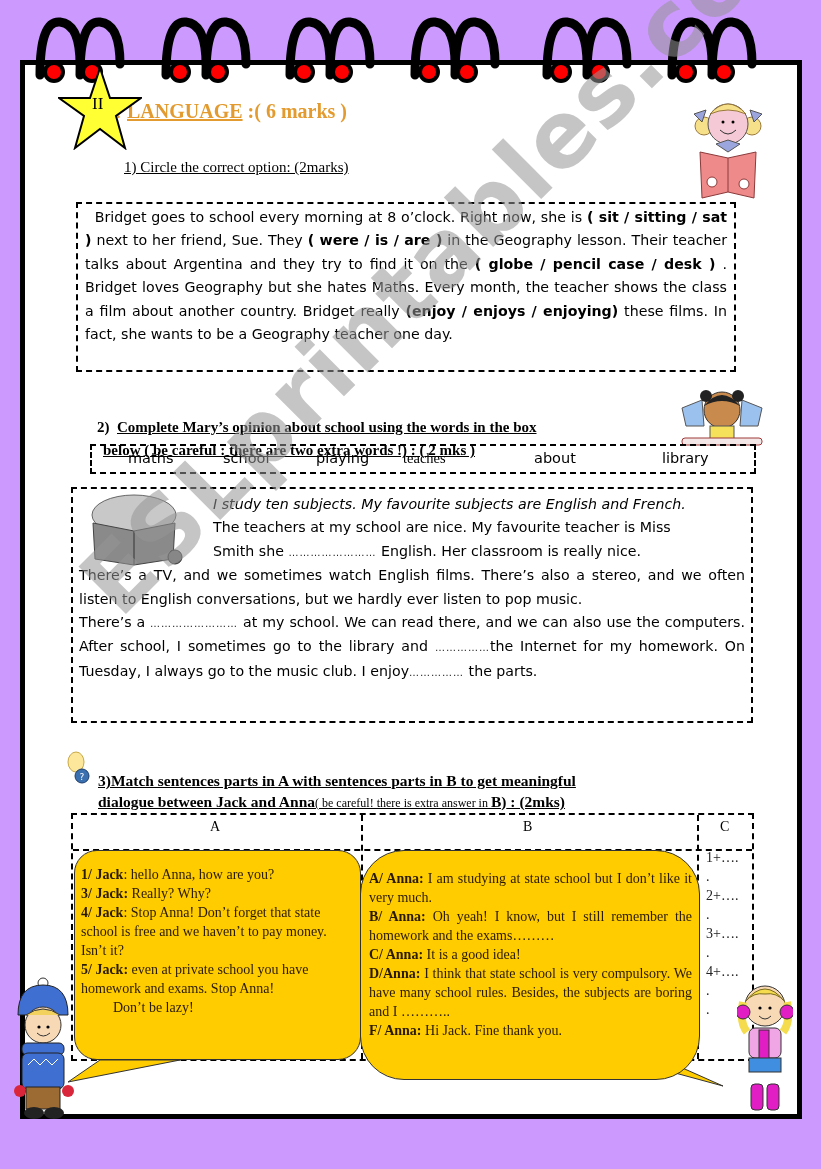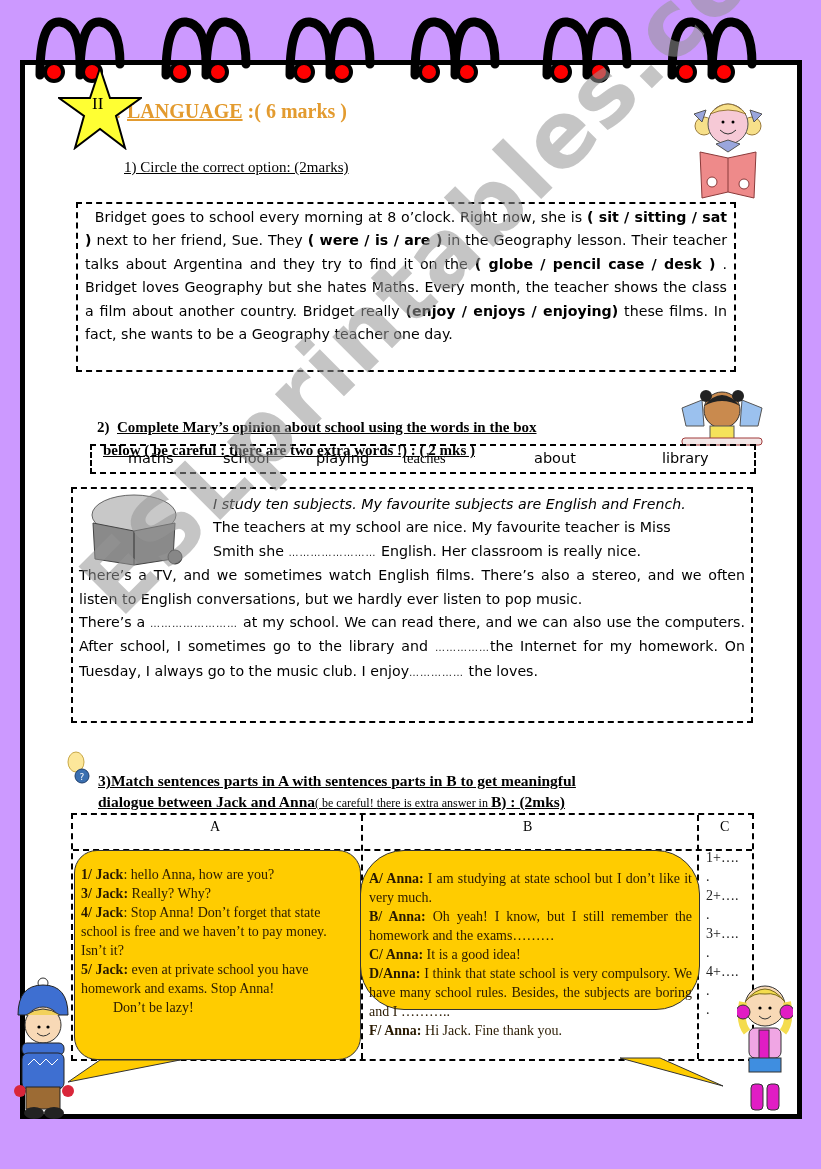--- a/index.html
+++ b/index.html
@@ -73,21 +73,21 @@
   .tbl .vline { position: absolute; top: 0; bottom: 0; border-left: 2px dashed #000; }
   .tbl .hline { position: absolute; left: 0; right: 0; top: 34px; border-top: 2px dashed #000; }
   .col-head { position: absolute; top: 4px; font-size: 14px; font-family: "Liberation Serif", serif; }
 
   .bubble {
     position: absolute; background: #FFCC00; border: 1.5px solid #333;
     font-family: "Liberation Serif", serif; font-size: 14px; line-height: 19px; color: #2a1a00;
   }
   .bubble b { font-weight: bold; }
   .bubA { left: 74px; top: 850px; width: 287px; height: 210px; border-radius: 23px; padding: 14px 6px 0 6px; }
-  .bubB { left: 360px; top: 850px; width: 340px; height: 160px; border-radius: 44px; padding: 18px 7px 0 8px; text-align: justify; }
+  .bubB { left: 360px; top: 850px; width: 340px; height: 230px; border-radius: 44px; padding: 18px 7px 0 8px; text-align: justify; }
   .bubB p { text-align: justify; }
 
   .c-list { left: 706px; top: 848px; font-family: "Liberation Serif", serif; font-size: 14px; line-height: 19px; color: #222; }
 
   .clip { z-index: 8; }
 </style>
 </head>
 <body>
 
 <svg class="rings" viewBox="0 0 821 100" width="821" height="100">
@@ -186,21 +186,21 @@
   <svg style="position:absolute;left:6px;top:4px;width:110px;height:74px;" viewBox="0 0 110 74">
     <ellipse cx="55" cy="22" rx="42" ry="20" fill="#C8C8C8" stroke="#666"></ellipse>
     <path d="M14 30 L55 38 L96 30 L94 66 L55 72 L16 66 Z" fill="#8A8A8A" stroke="#444"></path>
     <line x1="55" y1="38" x2="55" y2="72" stroke="#333"></line>
     <circle cx="96" cy="64" r="7" fill="#777" stroke="#333"></circle>
   </svg>
   <p style="padding-left:134px;font-style:italic;">I study ten subjects. My favourite subjects are English and French.</p>
   <p style="padding-left:134px;">The teachers at my school are nice. My favourite teacher is Miss</p>
   <p style="padding-left:134px;"><span>Smith she </span><span class="dots">……………………</span><span> English. Her classroom is really nice.</span></p>
   <p>There’s a TV, and we sometimes watch English films. There’s also a stereo, and we often listen to English conversations, but we hardly ever listen to pop music.</p>
-  <p><span>There’s a </span><span class="dots">……………………</span><span> at my school. We can read there, and we can also use the computers. After school, I sometimes go to the library and </span><span class="dots">……………</span><span>the Internet for my homework. On Tuesday, I always go to the music club. I enjoy</span><span class="dots">……………</span><span> the loves.</span></p>
+  <p><span>There’s a </span><span class="dots">……………………</span><span> at my school. We can read there, and we can also use the computers. After school, I sometimes go to the library and </span><span class="dots">……………</span><span>the Internet for my homework. On Tuesday, I always go to the music club. I enjoy</span><span class="dots">……………</span><span> the parts.</span></p>
 </div>
 
 <svg class="abs bulb" viewBox="0 0 28 34">
   <ellipse cx="12" cy="12" rx="8" ry="10" fill="#FCE79A" stroke="#C9A845"></ellipse>
   <circle cx="18" cy="26" r="7" fill="#3A6FB0" stroke="#1D3D6B"></circle>
   <text x="15.5" y="30" font-size="9" fill="#fff" font-family="DejaVu Sans, sans-serif">?</text>
 </svg>
 
 <div class="abs q3-title">
   <div class="u">3)Match sentences parts in A with sentences parts in B to get meaningful</div>

